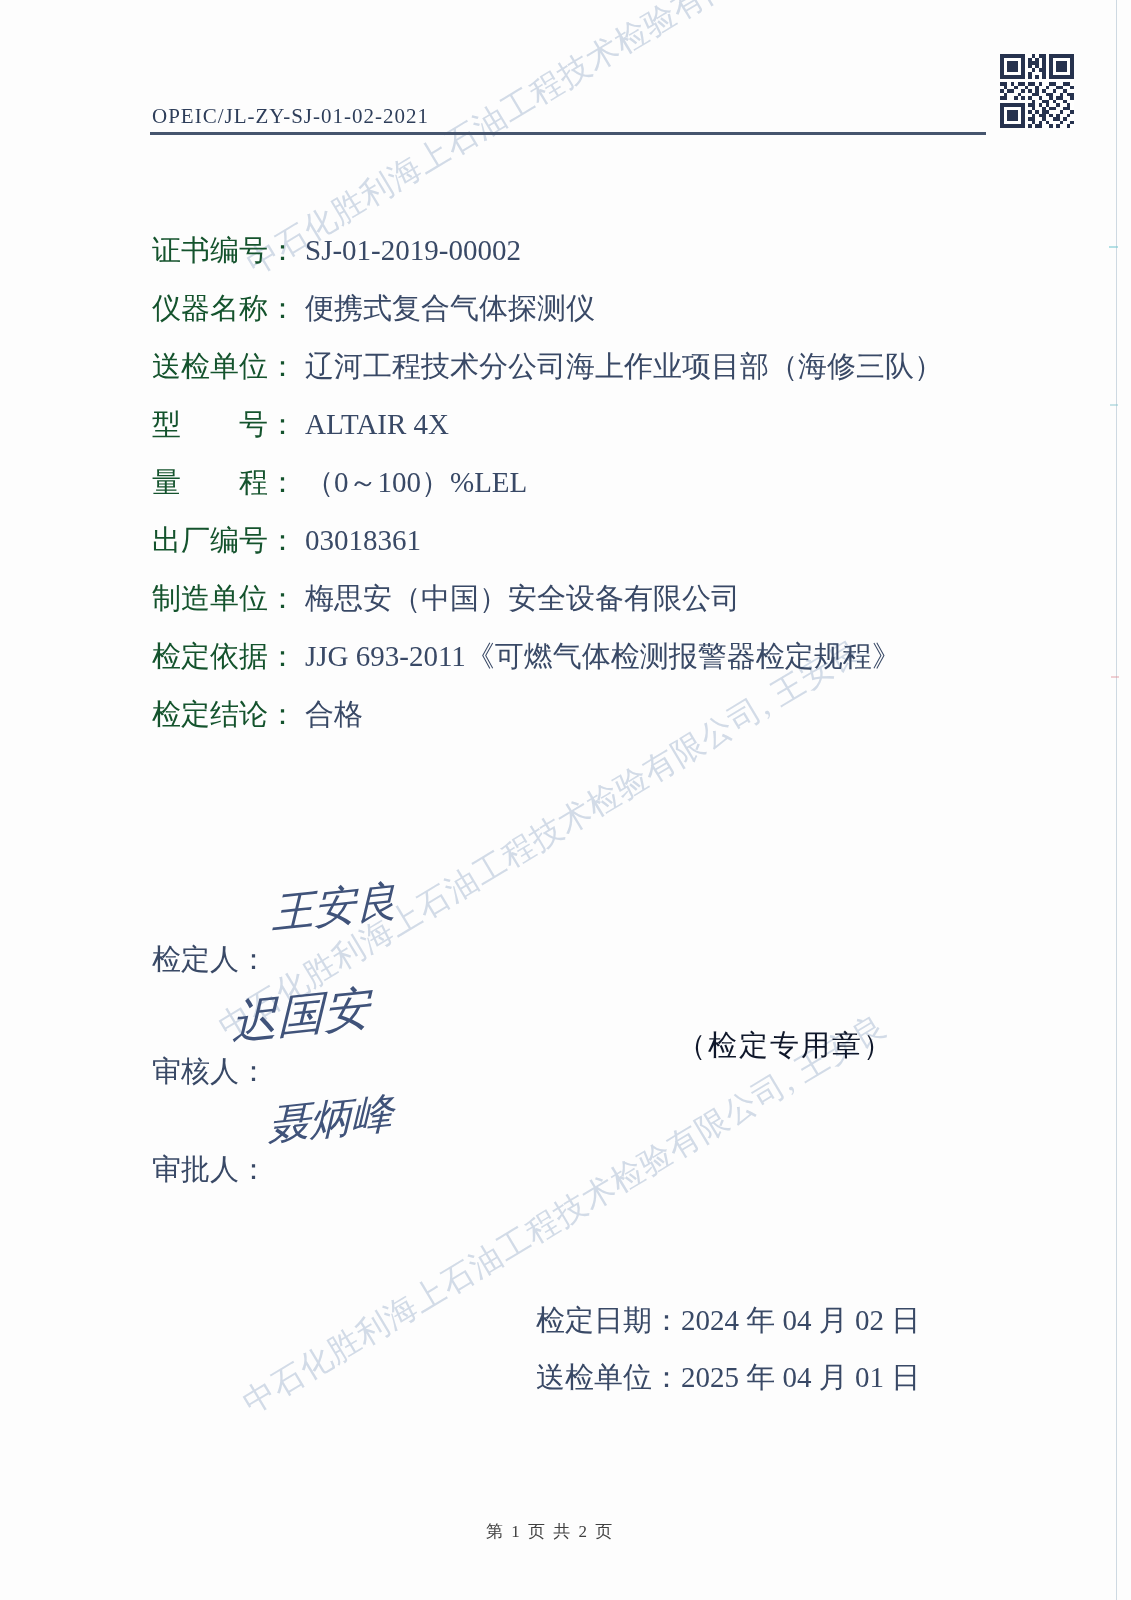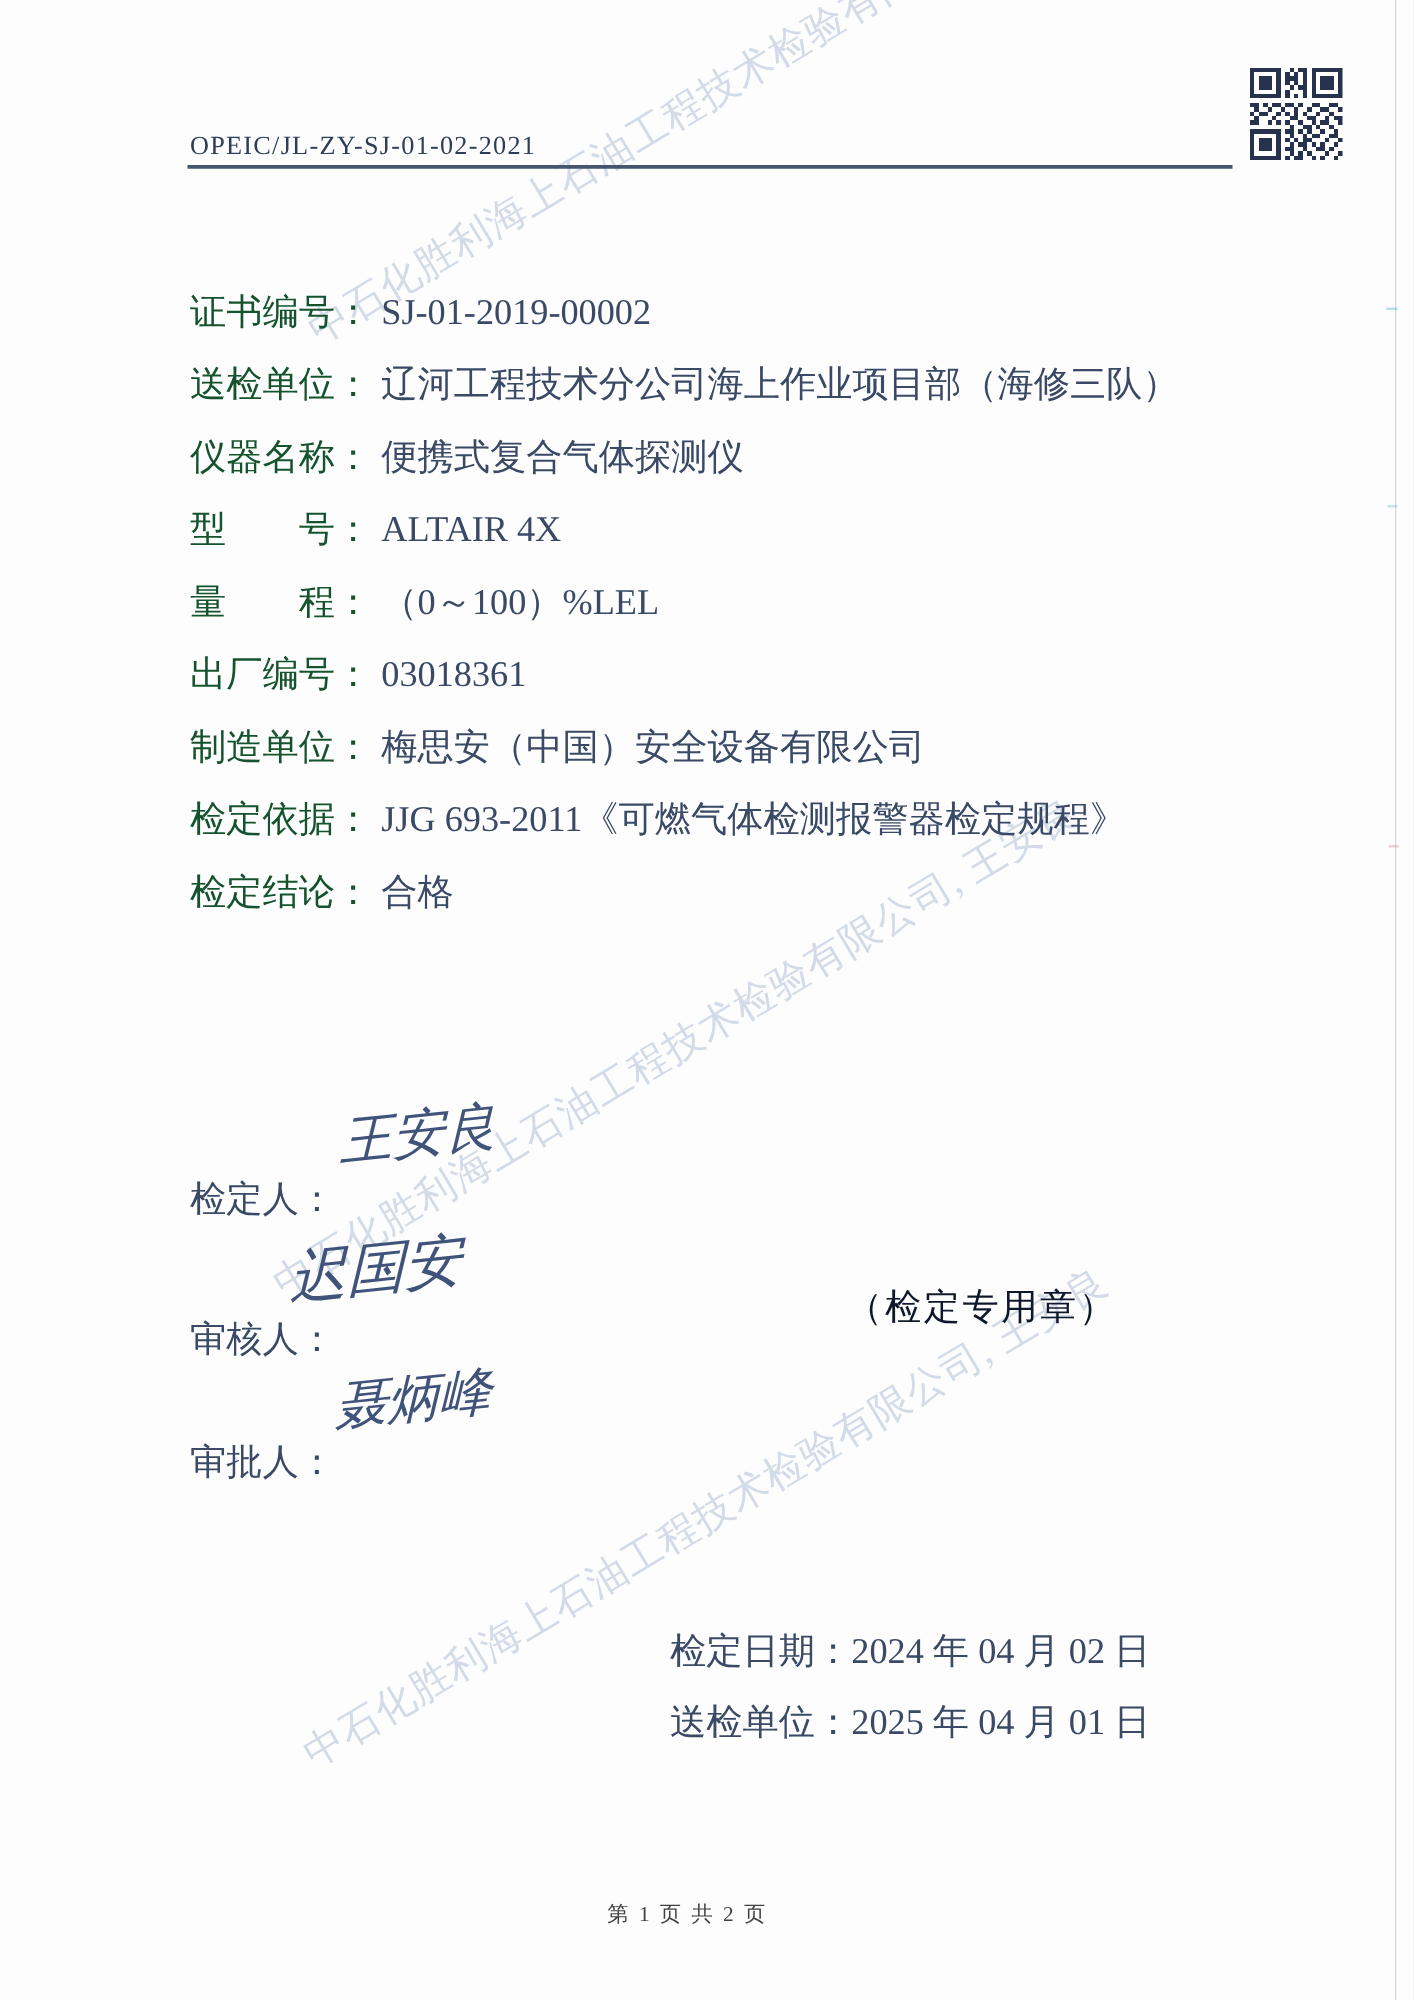--- a/index.html
+++ b/index.html
@@ -203,22 +203,22 @@
         <rect x="10" y="20" width="2" height="1"></rect>
         <rect x="14" y="20" width="1" height="1"></rect>
         <rect x="16" y="20" width="1" height="1"></rect>
         <rect x="19" y="20" width="1" height="1"></rect>
     </g>
   </svg>
 
 
   <div class="fields">
     <div class="field"><span class="flabel">证书编号：</span><span class="fvalue">SJ-01-2019-00002</span></div>
+    <div class="field"><span class="flabel">仪器名称：</span><span class="fvalue">便携式复合气体探测仪</span></div>
     <div class="field"><span class="flabel">送检单位：</span><span class="fvalue">辽河工程技术分公司海上作业项目部（海修三队）</span></div>
-    <div class="field"><span class="flabel">仪器名称：</span><span class="fvalue">便携式复合气体探测仪</span></div>
     <div class="field"><span class="flabel">型　　号：</span><span class="fvalue">ALTAIR 4X</span></div>
     <div class="field"><span class="flabel">量　　程：</span><span class="fvalue">（0～100）%LEL</span></div>
     <div class="field"><span class="flabel">出厂编号：</span><span class="fvalue">03018361</span></div>
     <div class="field"><span class="flabel">制造单位：</span><span class="fvalue">梅思安（中国）安全设备有限公司</span></div>
     <div class="field"><span class="flabel">检定依据：</span><span class="fvalue">JJG 693-2011《可燃气体检测报警器检定规程》</span></div>
     <div class="field"><span class="flabel">检定结论：</span><span class="fvalue">合格</span></div>
   </div>
 
   <div class="sig-label lbl-verifier">检定人：</div>
   <div class="sig-name name-verifier">王安良</div>

